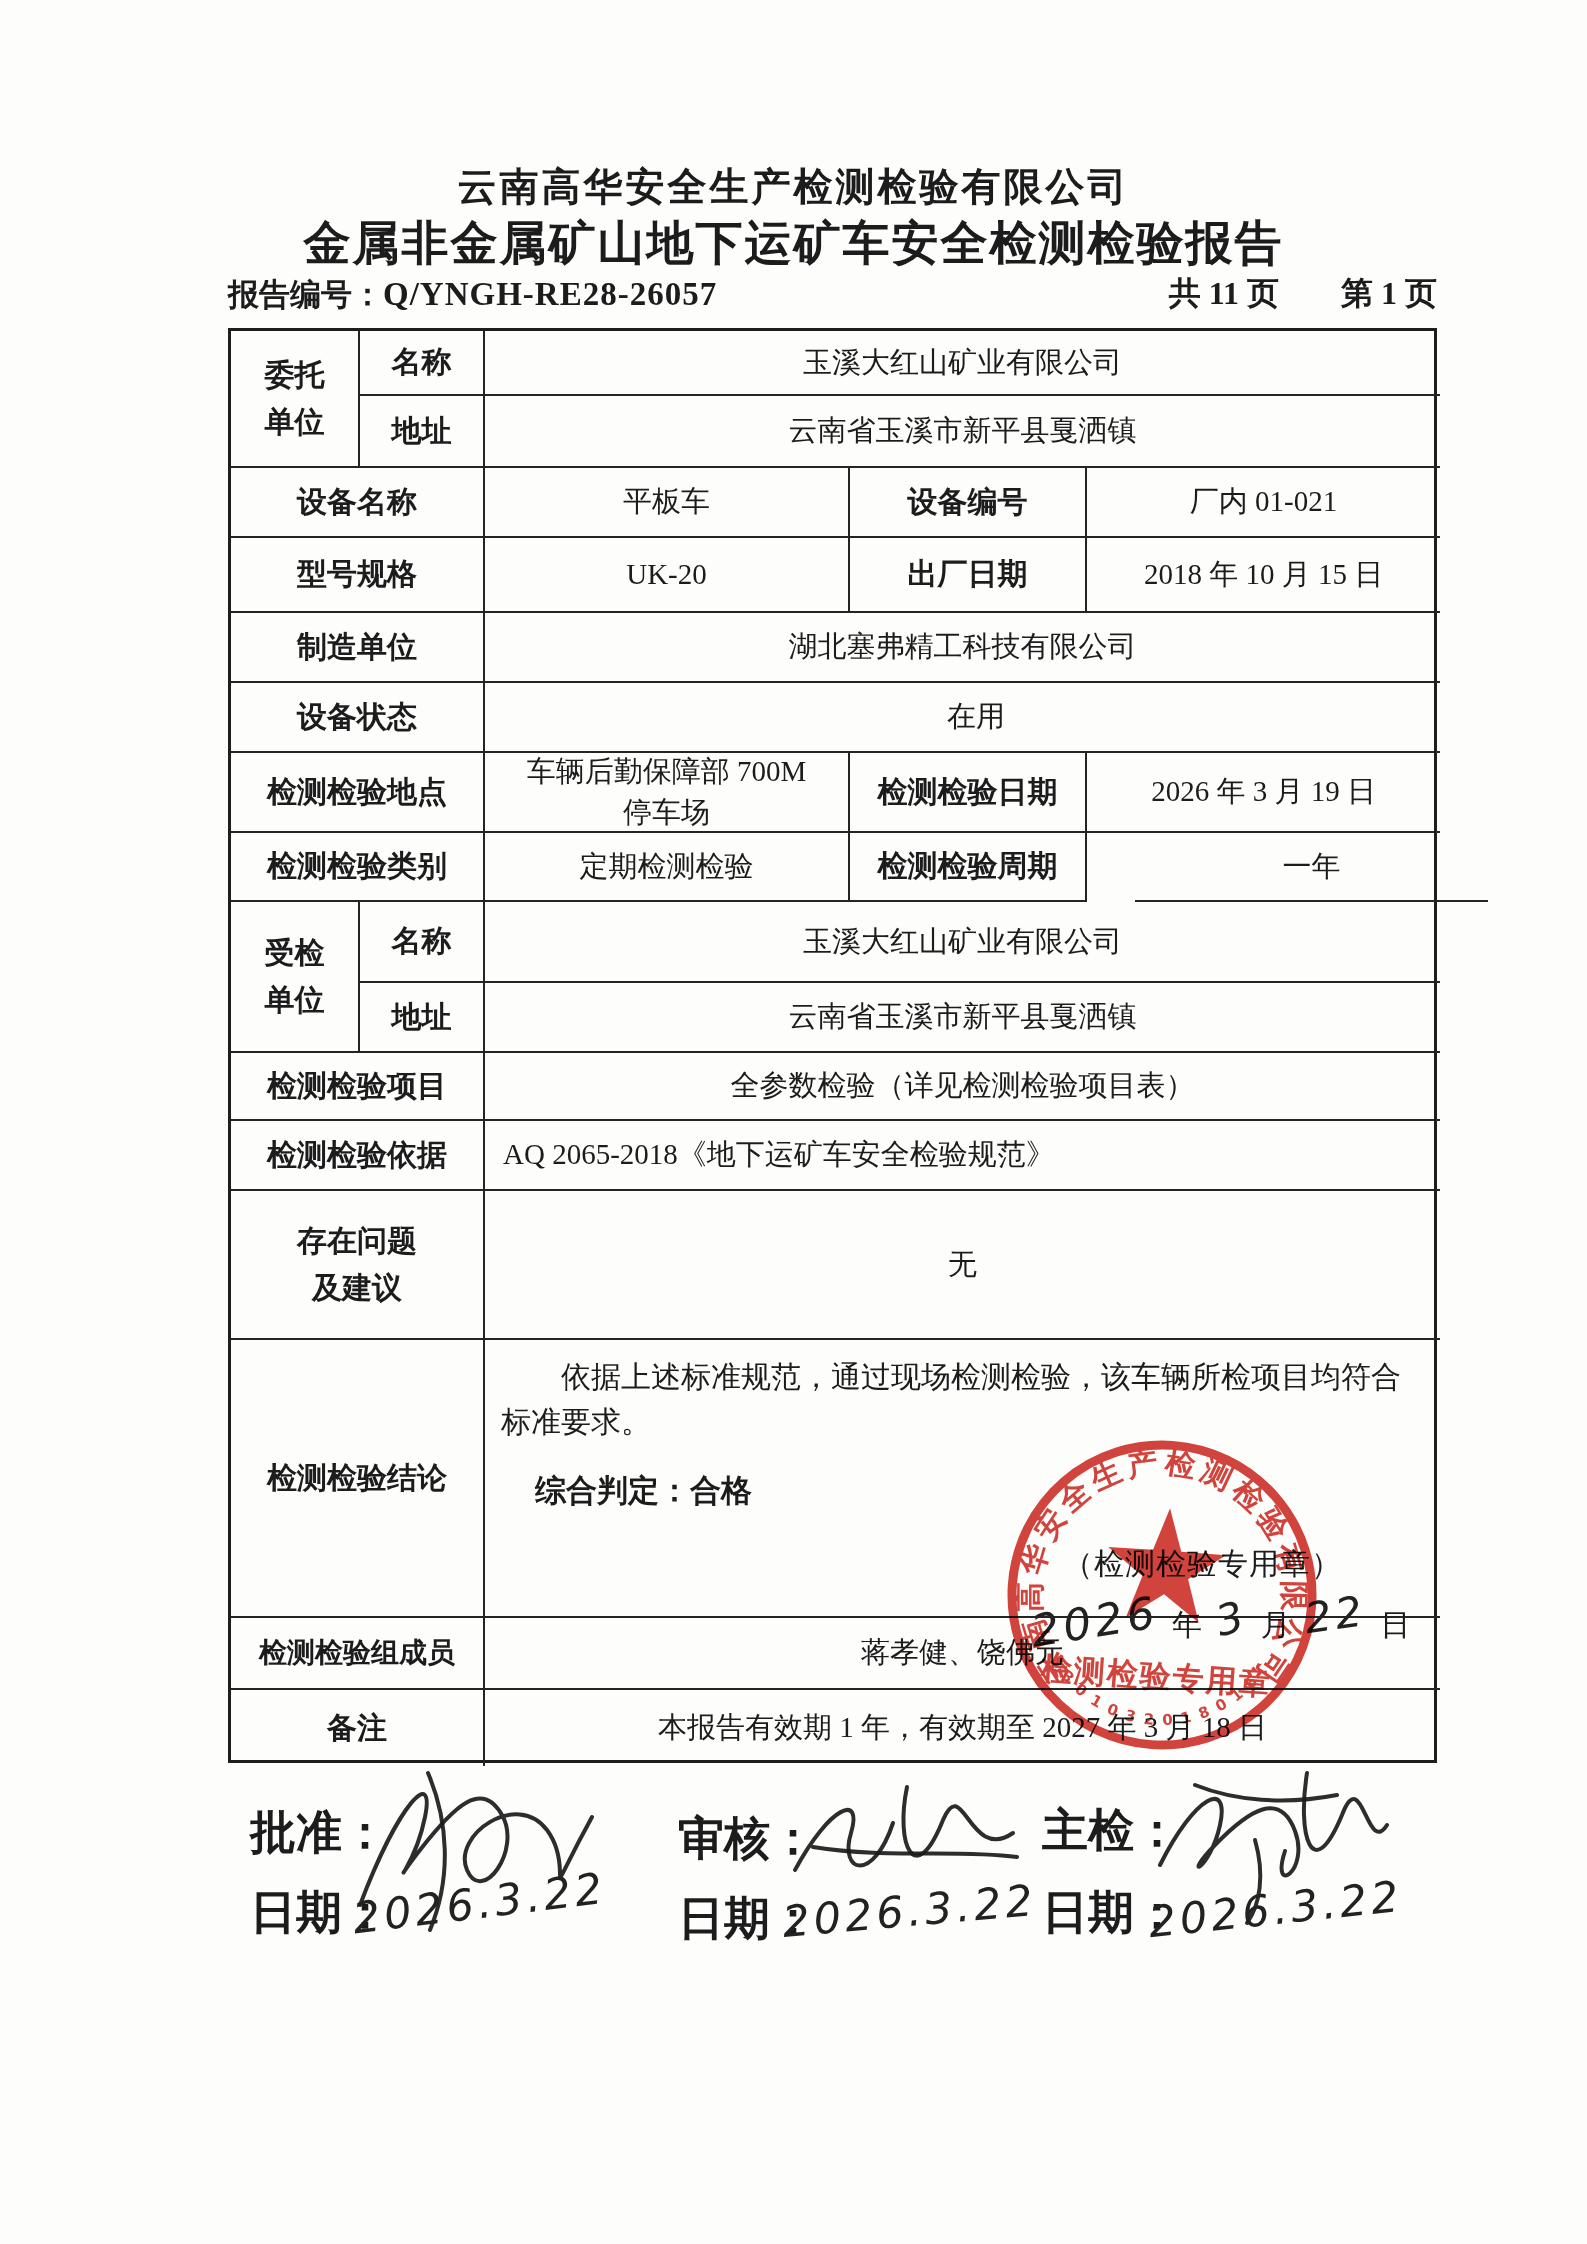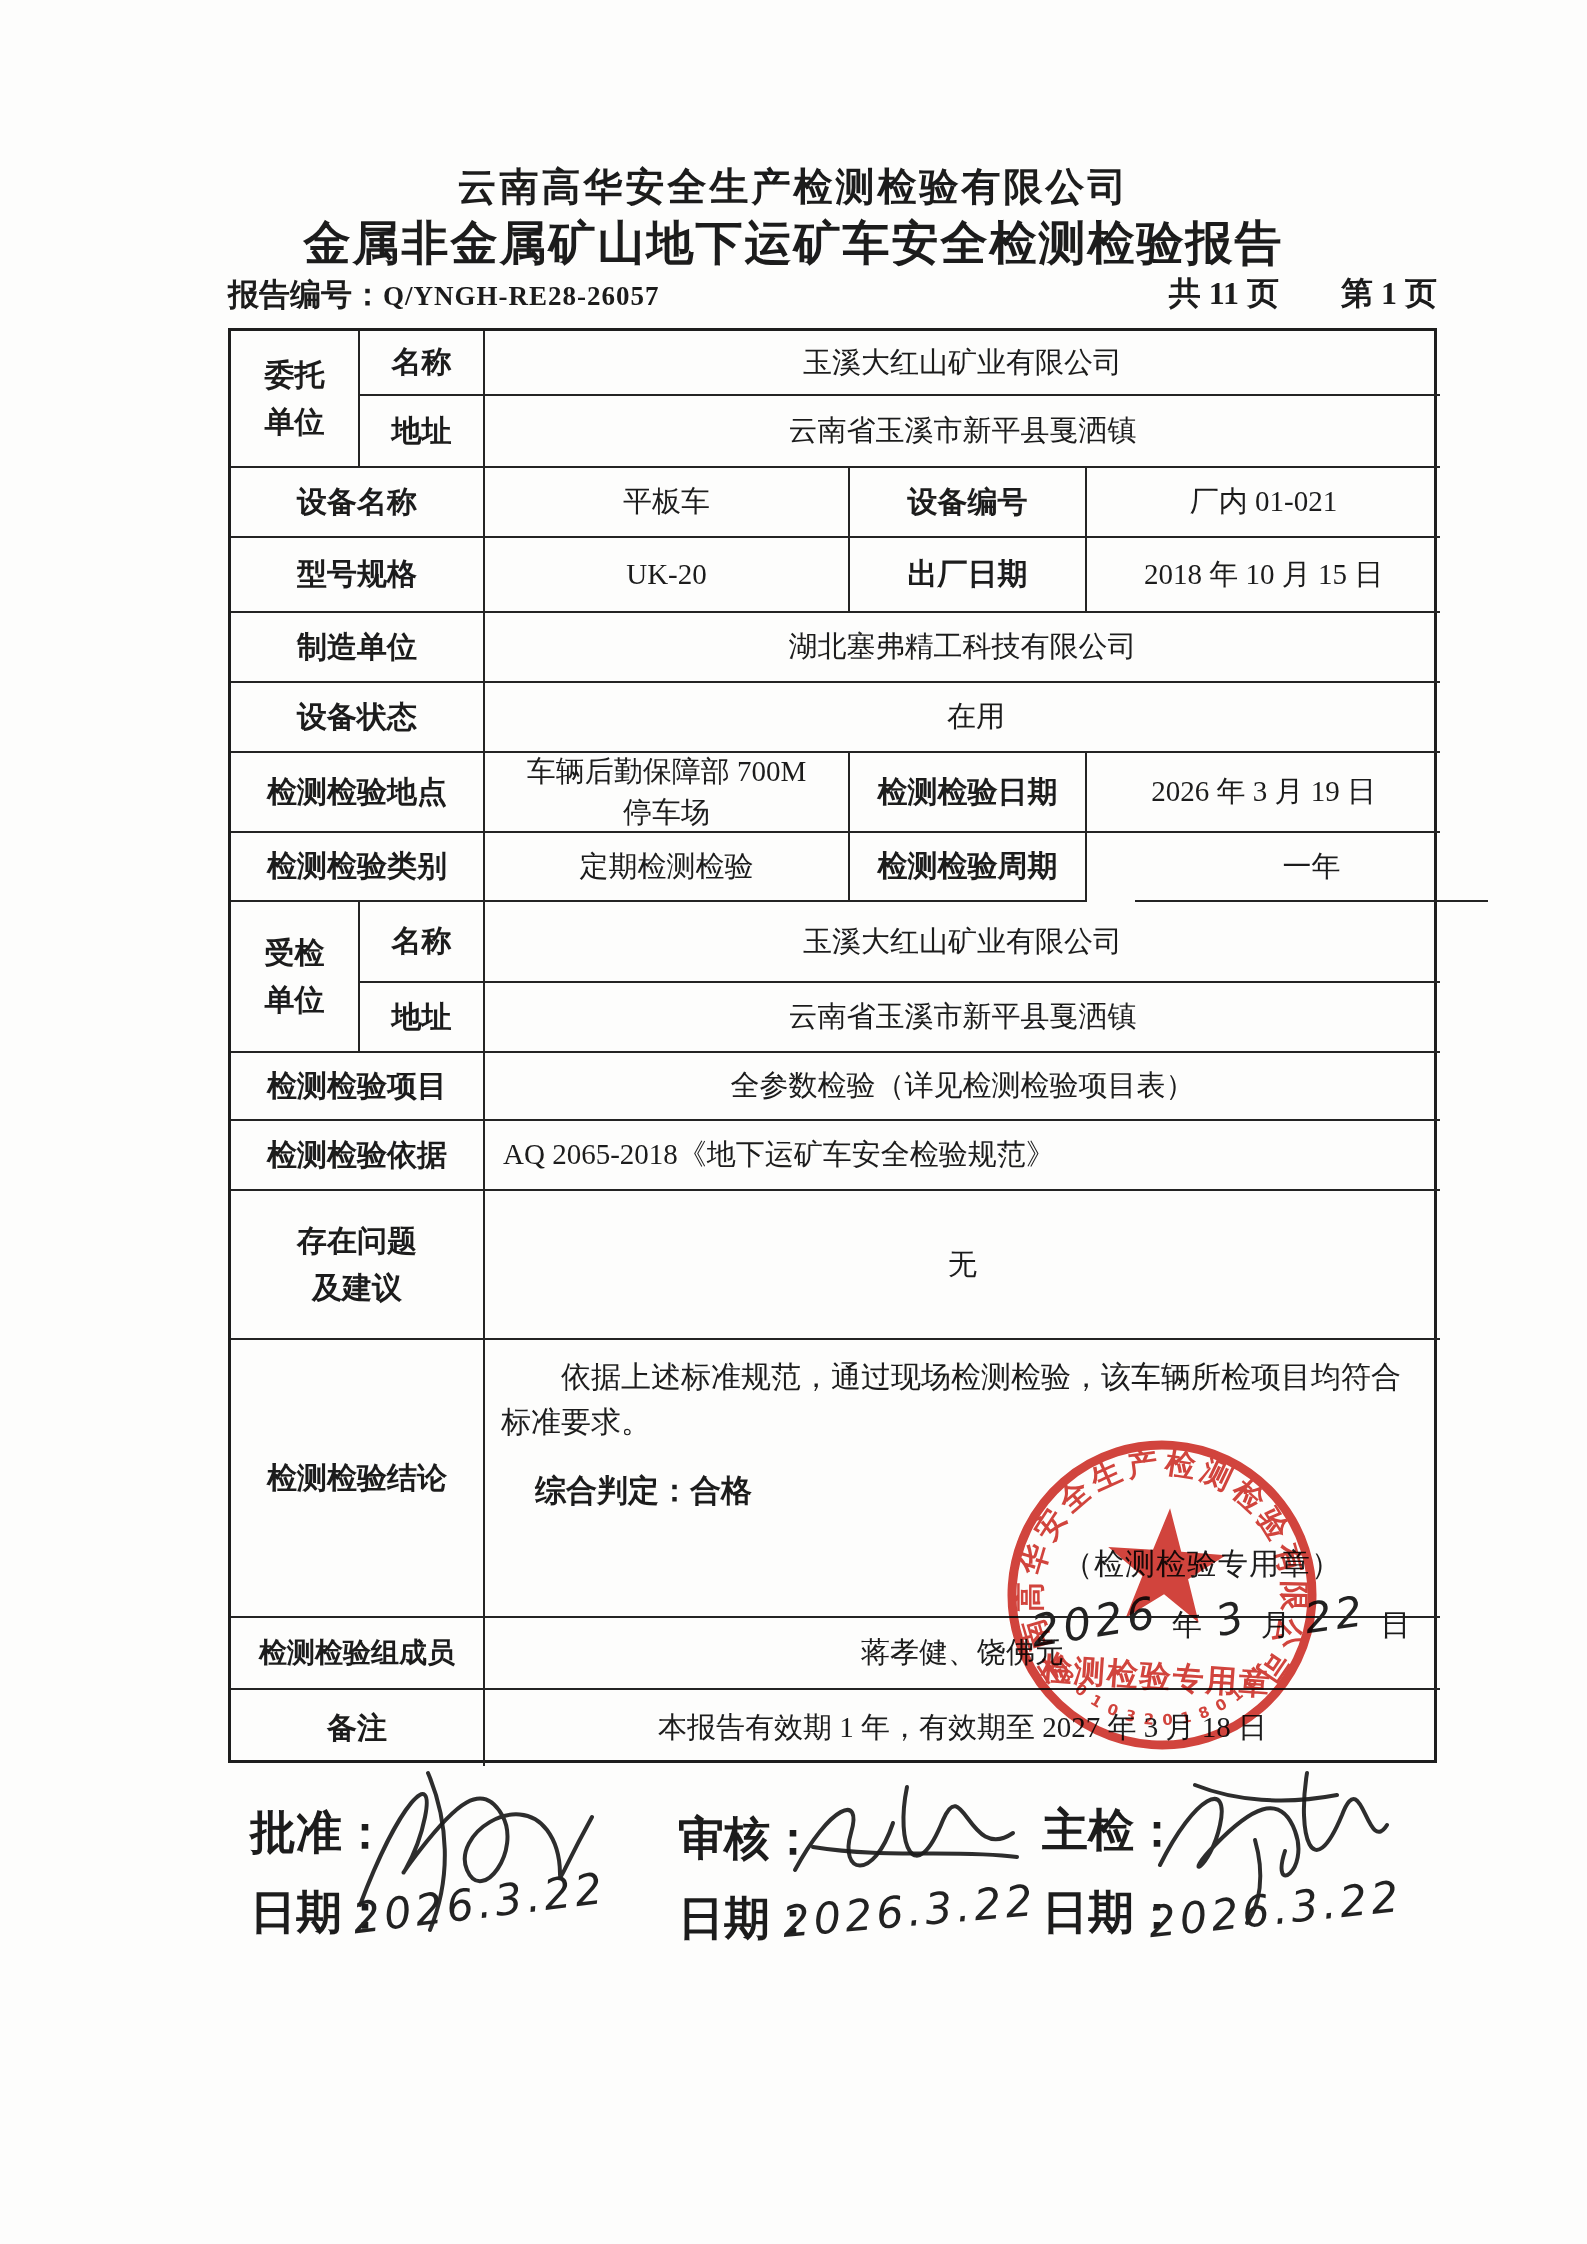--- a/index.html
+++ b/index.html
@@ -18,21 +18,21 @@
   .h-title {
     position:absolute; left:0; top:212px; width:100%;
     text-align:center; font-family:"Liberation Sans", sans-serif;
     font-weight:700; font-size:47px; letter-spacing:2px;
   }
   .meta-row {
     position:absolute; left:228px; top:272px; width:1209px; height:44px;
     display:flex; justify-content:space-between; align-items:flex-end;
   }
   .meta-left { font-family:"Liberation Sans", sans-serif; font-weight:700; font-size:31px; }
-  .meta-left .code { font-family:"Liberation Serif", serif; font-weight:700; font-size:27px; letter-spacing:1px; }
+  .meta-left .code { font-family:"Liberation Serif", serif; font-weight:700; font-size:33px; letter-spacing:1px; }
   .meta-right { display:flex; gap:62px; font-family:"Liberation Serif", serif; font-weight:700; font-size:32px; }
   
   .tbl {
     position:absolute; left:228px; top:328px; width:1209px; height:1435px;
     border:3px solid #1e1e1e;
   }
   .cell {
     position:absolute; display:flex; align-items:center; justify-content:center;
     border-right:2.5px solid #242424; border-bottom:2.5px solid #242424;
     text-align:center; line-height:1.35;

